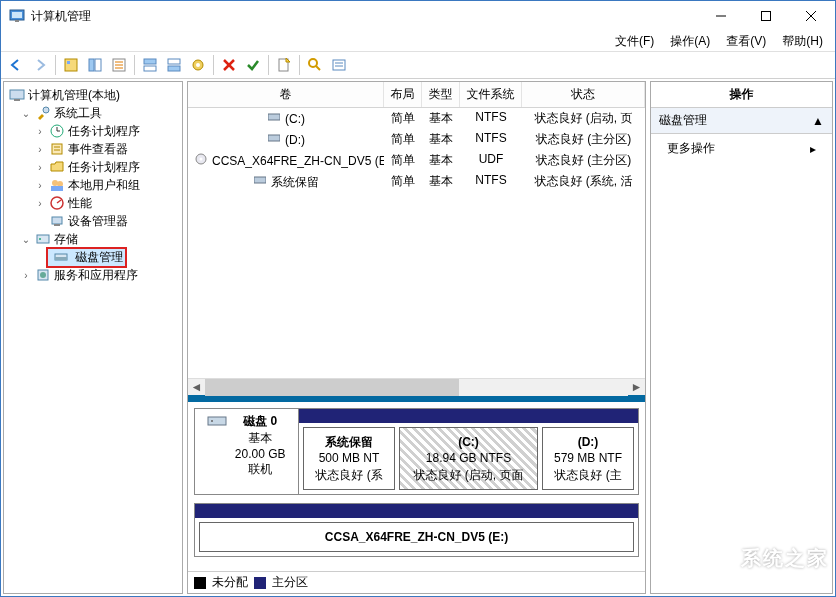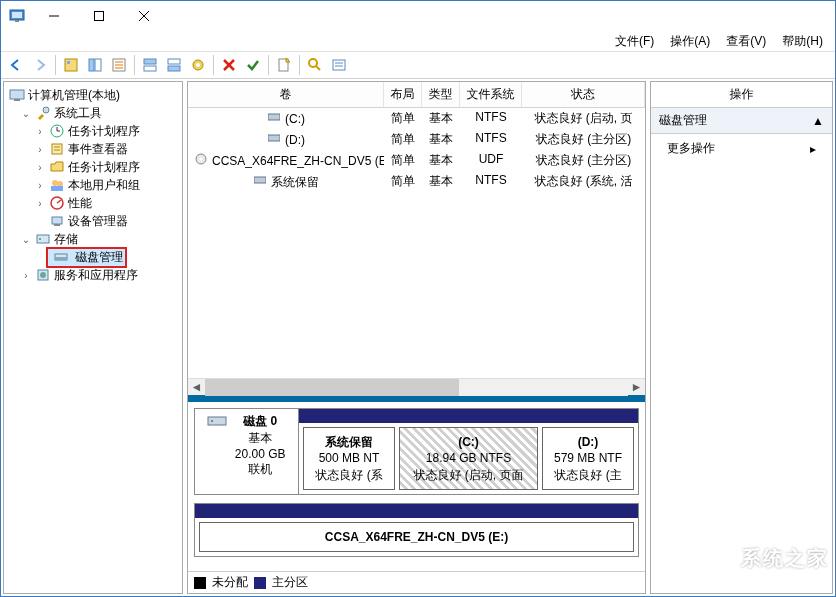--- a/index.html
+++ b/index.html
@@ -67,40 +67,41 @@
 .disk-bar { height:14px; background:#202376; }
 .disk-cells { flex:1; display:flex; padding:4px; gap:4px; }
 .disk-cell { border:1px solid #666; padding:6px; font-size:11px; line-height:1.35; overflow:hidden; }
 .disk-cell.hatched { background: repeating-linear-gradient(45deg,#fff,#fff 3px,#d0d0d0 3px,#d0d0d0 6px); }
 
 
 .legend { display:flex; align-items:center; gap:6px; padding: 2px 6px; border-top:1px solid #ccc; }
 .legend .swatch { width:12px; height:12px; display:inline-block; }
 
 
-.right-header { padding: 4px 6px; background: #fff; border-bottom: 1px solid #ccc; font-weight: normal; }
+.right-header { padding: 4px 6px; background: #fff; border-bottom: 1px solid #ccc; font-weight: bold; }
 .right-sub { padding: 4px 8px; background: #eef3fa; border-bottom:1px solid #ccc; display:flex; justify-content:space-between; align-items:center; }
 .right-item { padding: 6px 16px; display:flex; justify-content:space-between; align-items:center; }
 
 
 .watermark { position:absolute; right:6px; bottom:24px; opacity:.35; font-size:20px; color:#fff; text-shadow:0 0 3px #000; letter-spacing:2px; pointer-events:none; font-weight:bold; }
 
 svg { display:block; }
 </style>
 </head>
 <body>
 
 <div class="titlebar">
   <span class="app-icon">
     <svg width="16" height="16">
         <rect x="1" y="2" width="14" height="10" fill="#4a90d9" stroke="#25598e"></rect>
         <rect x="3" y="4" width="10" height="6" fill="#cde6f9"></rect>
         <rect x="6" y="12" width="4" height="2" fill="#888"></rect>
       </svg>
   </span>
+  <span class="title">计算机管理</span>
   <div class="win-btn">
       <svg width="10" height="10">
         <line x1="0" y1="5" x2="10" y2="5" stroke="#000"></line>
       </svg>
     </div>
   <div class="win-btn">
       <svg width="10" height="10">
         <rect x="0.5" y="0.5" width="9" height="9" fill="none" stroke="#000"></rect>
       </svg>
     </div>

